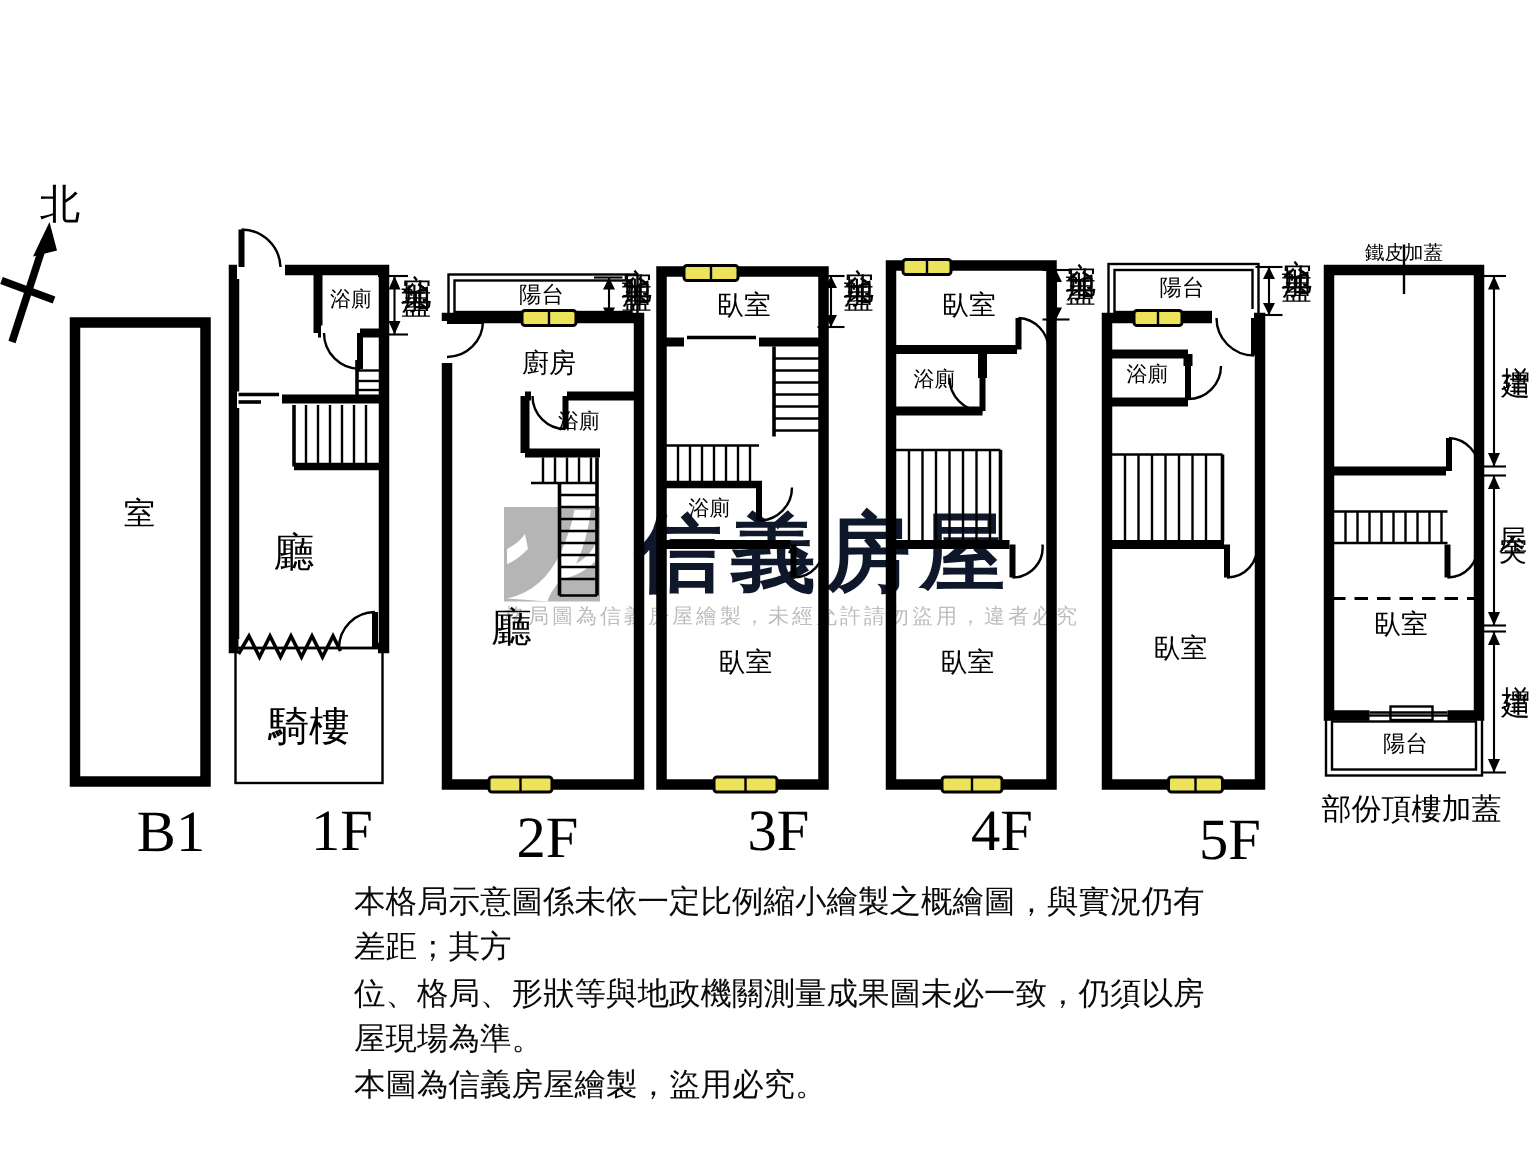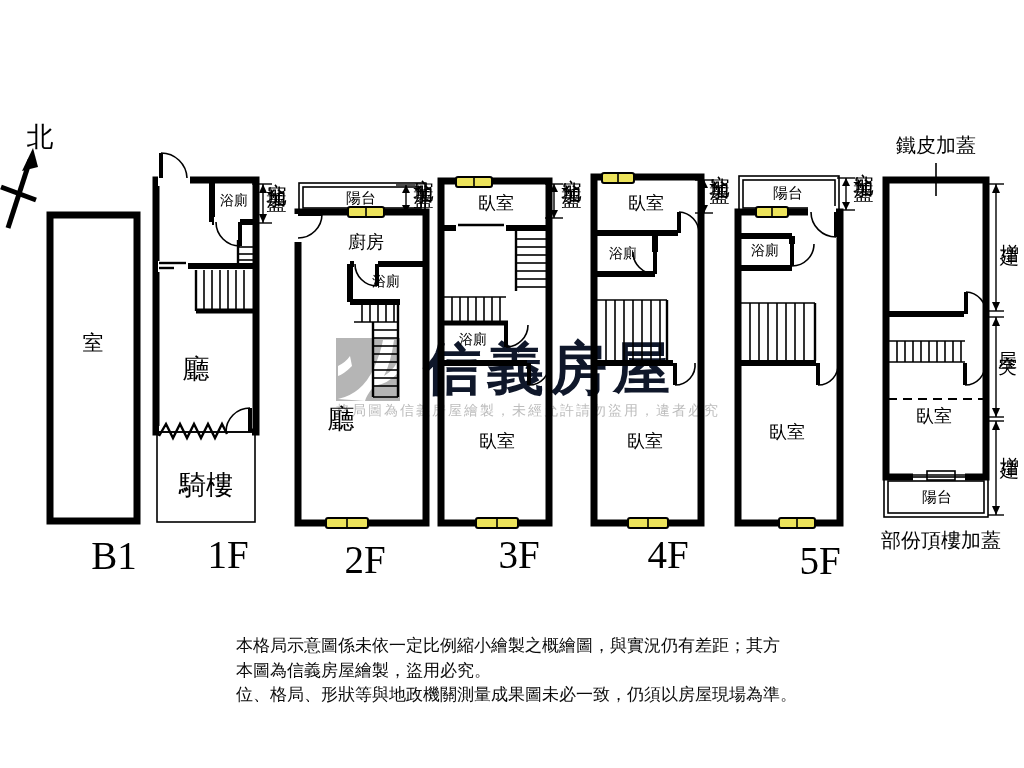--- a/index.html
+++ b/index.html
@@ -26,22 +26,22 @@
         line-height:1;z-index:30;}
   .room-s{font-size:15px;}
   .room-m{font-size:18px;}
   .room-l{font-size:27px;}
   .floor-lbl{font-size:39px;margin-left:22px;}
   .wm{position:absolute;z-index:5;color:#0f172a;}
   #wm-brand{left:424px;top:331px;font-size:57px;font-weight:bold;letter-spacing:6px;
             font-family:"Liberation Sans","DejaVu Sans",sans-serif;}
   #wm-notice{left:336px;top:402px;font-size:14px;letter-spacing:2px;color:#bdbdbd;
              font-family:"Liberation Sans","DejaVu Sans",sans-serif;}
-  #disclaimer{position:absolute;left:236px;top:586px;width:575px;font-size:17px;
-              line-height:1.45;color:#0a0a0a;z-index:30;margin-top:48px;}
+  #disclaimer{position:absolute;left:236px;top:586px;width:575px;font-size:21px;
+              line-height:1.45;color:#0a0a0a;z-index:30;}
   #plan-svg{z-index:10;}
   #logo-svg{z-index:5;}
 </style>
 </head>
 <body>
 
 <div id="stage">
 
   <svg id="logo-svg" width="1024" height="768" aria-hidden="true">
     <rect x="336" y="338" width="64" height="63" fill="#b5b5b5"></rect>
@@ -367,33 +367,33 @@
   <div class="lbl room-m" style="left:646px;top:203px;">臥室</div>
   <div class="lbl room-s" style="left:623px;top:254px;font-size:14px;">浴廁</div>
   <div class="lbl room-m" style="left:645px;top:441px;">臥室</div>
   <div class="lbl floor-lbl" style="left:646px;top:554px;">4F</div>
 
   <div class="lbl room-s" style="left:788px;top:193px;">陽台</div>
   <div class="lbl room-s" style="left:765px;top:251px;font-size:14px;">浴廁</div>
   <div class="lbl room-m" style="left:787px;top:432px;">臥室</div>
   <div class="lbl floor-lbl" style="left:798px;top:560px;">5F</div>
 
-  <div class="lbl" style="left:936px;top:147px;font-size:20px;font-family:Liberation Mono, monospace;">鐵皮加蓋</div>
+  <div class="lbl" style="left:936px;top:168px;font-size:13px;">鐵皮加蓋</div>
   <div class="lbl room-m" style="left:934px;top:416px;">臥室</div>
   <div class="lbl room-s" style="left:937px;top:497px;">陽台</div>
   <div class="lbl" style="left:941px;top:540px;font-size:20px;">部份頂樓加蓋</div>
 
   <div class="vlbl" style="left:277px;top:167px;font-size:20px;">空地加蓋</div>
   <div class="vlbl" style="left:424px;top:163px;font-size:20px;">空地加蓋</div>
   <div class="vlbl" style="left:572px;top:163px;font-size:20px;">空地加蓋</div>
   <div class="vlbl" style="left:720px;top:159px;font-size:20px;">空地加蓋</div>
   <div class="vlbl" style="left:864px;top:157px;font-size:20px;">空地加蓋</div>
   <div class="vlbl" style="left:1010px;top:229px;font-size:19px;">增建</div>
   <div class="vlbl" style="left:1008px;top:337px;font-size:19px;">屋突</div>
   <div class="vlbl" style="left:1010px;top:442px;font-size:19px;">增建</div>
 
   <div id="disclaimer">
     <div>本格局示意圖係未依一定比例縮小繪製之概繪圖，與實況仍有差距；其方</div>
+    <div>位、格局、形狀等與地政機關測量成果圖未必一致，仍須以房屋現場為準。</div>
     <div>本圖為信義房屋繪製，盜用必究。</div>
-    <div>位、格局、形狀等與地政機關測量成果圖未必一致，仍須以房屋現場為準。</div>
   </div>
 
 </div>
 
 </body></html>

